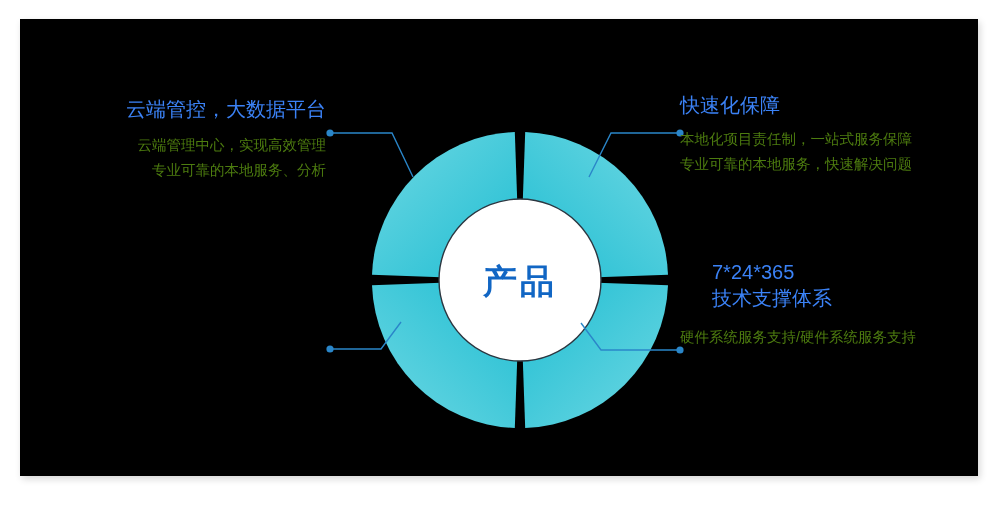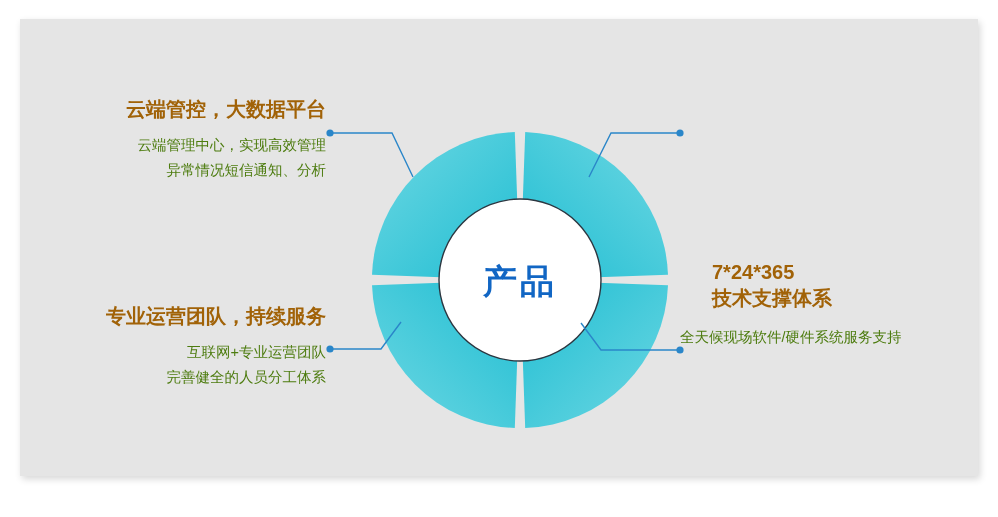--- a/index.html
+++ b/index.html
@@ -22,21 +22,21 @@
     background: #ffffff;
   }
 
   
   #card {
     position: absolute;
     left: 20px;
     top: 19px;
     width: 958px;
     height: 457px;
-    background: #e5e5e5;
+    background: #000000;
     box-shadow: 2px 3px 7px rgba(0,0,0,0.16);
   }
 
   
   #donut-wrap {
     position: absolute;
     left: 332px;
     top: 93px;
     width: 336px;
     height: 336px;
@@ -69,22 +69,22 @@
     position: absolute;
     left: 0; top: 0;
     width: 998px; height: 517px;
     pointer-events: none;
   }
 
   
   .block { position: absolute; }
 
   .block .heading {
-    color: #a16207;
-    font-weight: bold;
+    color: #3b82f6;
+    font-weight: normal;
     font-size: 20px;
     line-height: 1.34;
     white-space: nowrap;
   }
   .block .body {
     color: #4d7c0f;
     font-size: 14.5px;
     line-height: 1.72;
     white-space: nowrap;
   }
@@ -176,36 +176,36 @@
       <circle cx="330" cy="349" r="3.6"></circle>
       <circle cx="680" cy="133" r="3.6"></circle>
       <circle cx="680" cy="350" r="3.6"></circle>
     </g>
   </svg>
 
   <div class="block" id="blk-cloud">
     <div class="heading">云端管控，大数据平台</div>
     <div class="body">
       <div>云端管理中心，实现高效管理</div>
-      <div>异常情况短信通知、分析</div>
-    </div>
-  </div>
-
-  <div class="block" id="blk-team">
-    <div class="heading">专业运营团队，持续服务</div>
+      <div>专业可靠的本地服务、分析</div>
+    </div>
+  </div>
+
+
+  <div class="block" id="blk-fast">
+    <div class="heading">快速化保障</div>
     <div class="body">
-      <div>互联网+专业运营团队</div>
-      <div>完善健全的人员分工体系</div>
-    </div>
-  </div>
-
+      <div>本地化项目责任制，一站式服务保障</div>
+      <div>专业可靠的本地服务，快速解决问题</div>
+    </div>
+  </div>
 
   <div class="block" id="blk-support">
     <div class="heading">
       <div>7*24*365</div>
       <div>技术支撑体系</div>
     </div>
     <div class="body">
-      <div>全天候现场软件/硬件系统服务支持</div>
+      <div>硬件系统服务支持/硬件系统服务支持</div>
     </div>
   </div>
 
 </div>
 
 </body></html>

